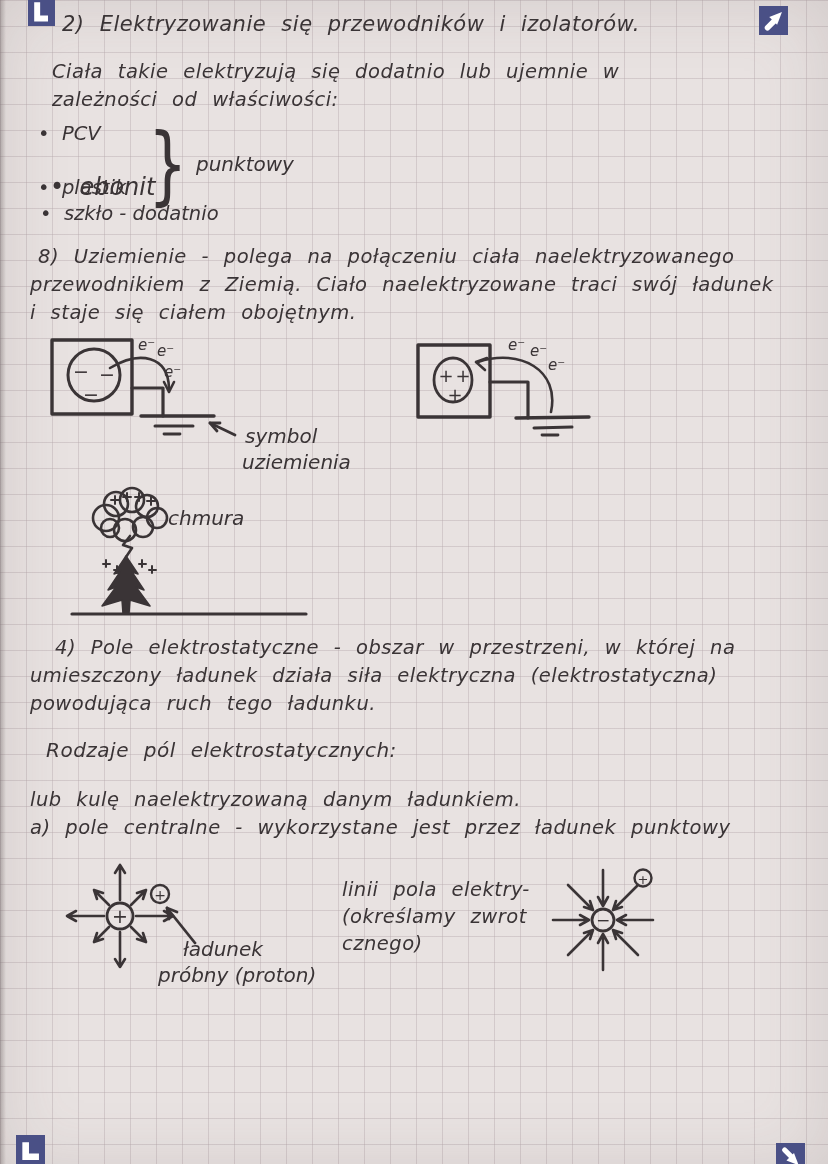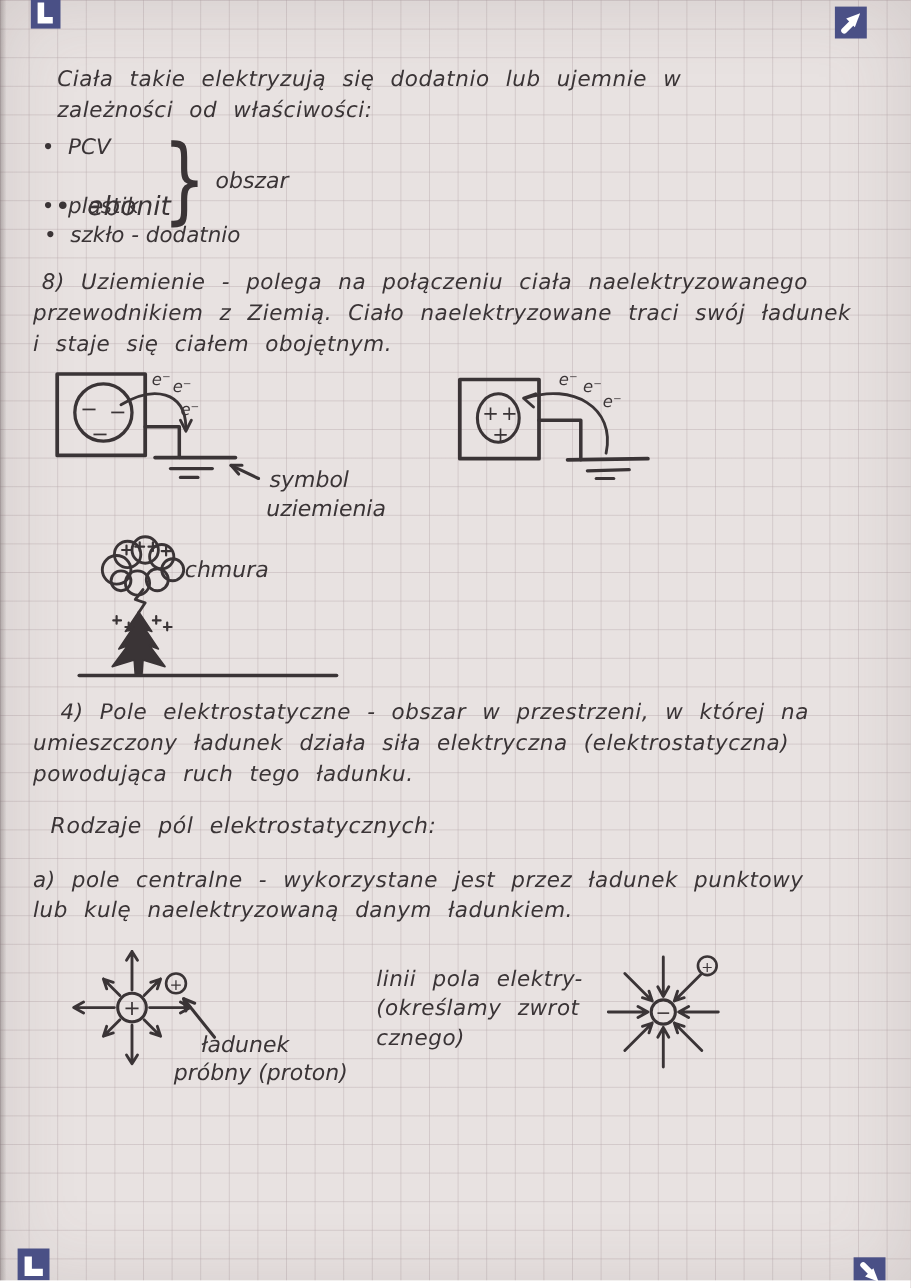--- a/index.html
+++ b/index.html
@@ -47,40 +47,41 @@
       <path d="M8 6 V18 H19" stroke="#ffffff" stroke-width="5.5" fill="none"></path>
     </svg>
   </div>
   <div class="marker" style="left:776px; top:1143px; width:29px; height:28px;">
     <svg width="29" height="28" viewBox="0 0 24 24" style="position:static">
       <path d="M7 6 L13 12" stroke="#ffffff" stroke-width="4.5" fill="none" stroke-linecap="round"></path>
       <polygon points="19,19 8.5,15 15,8.5" fill="#ffffff"></polygon>
     </svg>
   </div>
 
+  <div class="hw para" style="left:62px; top:12px; font-size:21px;">2) Elektryzowanie się przewodników i izolatorów.</div>
 
   <div class="hw para" style="left:52px; top:58px; font-size:19.5px; line-height:28px;">
     <span class="line">Ciała takie elektryzują się dodatnio lub ujemnie w</span>
     <span class="line">zależności od właściwości:</span>
   </div>
 
   <div class="hw" style="left:38px; top:122px; font-size:19.5px;">
     <span>•</span>&nbsp;&nbsp;<span>PCV</span>
   </div>
   <div class="hw" style="left:50px; top:149px; font-size:24px;margin-top:24px;">
     <span>•</span>&nbsp;&nbsp;<span>ebonit</span>
   </div>
   <div class="hw" style="left:38px; top:176px; font-size:19.5px;">
     <span>•</span>&nbsp;&nbsp;<span>plastik</span>
   </div>
   <div class="hw" style="left:40px; top:202px; font-size:19.5px;">
     <span>•</span>&nbsp;&nbsp;<span>szkło - dodatnio</span>
   </div>
   <div class="hw" style="left:148px; top:114px; font-size:86px; transform:scaleX(0.72); transform-origin:left top; font-style:normal;">}</div>
-  <div class="hw" style="left:196px; top:152px; font-size:20px;">obszar</div>
+  <div class="hw" style="left:196px; top:152px; font-size:20px;">punktowy</div>
 
   <div class="hw para" style="left:30px; top:243px; font-size:19.5px; line-height:28px;">
     <span class="line" style="margin-left:8px;">8) Uziemienie - polega na połączeniu ciała naelektryzowanego</span>
     <span class="line">przewodnikiem z Ziemią. Ciało naelektryzowane traci swój ładunek</span>
     <span class="line">i staje się ciałem obojętnym.</span>
   </div>
 
   <svg style="left:28px; top:328px;" width="390" height="155" viewBox="0 0 390 155">
     <g>
       <rect class="stroke" x="24" y="12" width="80" height="74" stroke-width="3.4"></rect>
@@ -158,22 +159,22 @@
 
   <div class="hw para" style="left:30px; top:634px; font-size:19.5px; line-height:28px;">
     <span class="line" style="margin-left:25px;">4) Pole elektrostatyczne - obszar w przestrzeni, w której na</span>
     <span class="line">umieszczony ładunek działa siła elektryczna (elektrostatyczna)</span>
     <span class="line">powodująca ruch tego ładunku.</span>
   </div>
 
   <div class="hw para" style="left:46px; top:738px; font-size:20px;">Rodzaje pól elektrostatycznych:</div>
 
   <div class="hw para" style="left:30px; top:786px; font-size:19.5px; line-height:28px;">
+    <span class="line">lub kulę naelektryzowaną danym ładunkiem.</span>
     <span class="line">a) pole centralne - wykorzystane jest przez ładunek punktowy</span>
-    <span class="line">lub kulę naelektryzowaną danym ładunkiem.</span>
   </div>
 
   <svg style="left:48px; top:858px;" width="330" height="140" viewBox="0 0 330 140">
     <g>
       <path class="stroke" stroke-width="2.6" d="M88 58 L125 58 M125 58 L116 53 M125 58 L116 63"></path>
       <path class="stroke" stroke-width="2.6" d="M56 58 L19 58 M19 58 L28 53 M19 58 L28 63"></path>
       <path class="stroke" stroke-width="2.6" d="M72 42 L72 7 M72 7 L67 15 M72 7 L77 15"></path>
       <path class="stroke" stroke-width="2.6" d="M72 74 L72 109 M72 109 L67 101 M72 109 L77 101"></path>
       <path class="stroke" stroke-width="2.6" d="M83 47 L98 32 M98 32 L89 35 M98 32 L95 41"></path>
       <path class="stroke" stroke-width="2.6" d="M61 47 L46 32 M46 32 L55 35 M46 32 L49 41"></path>

